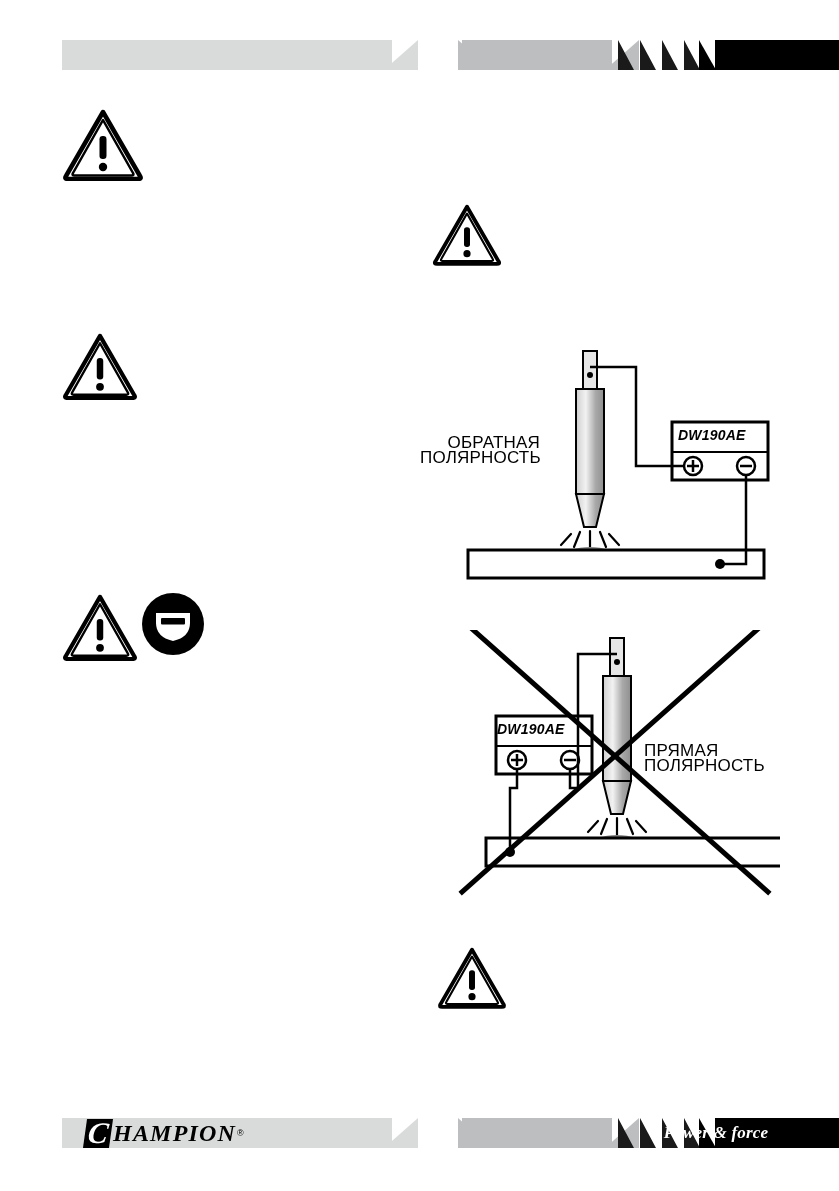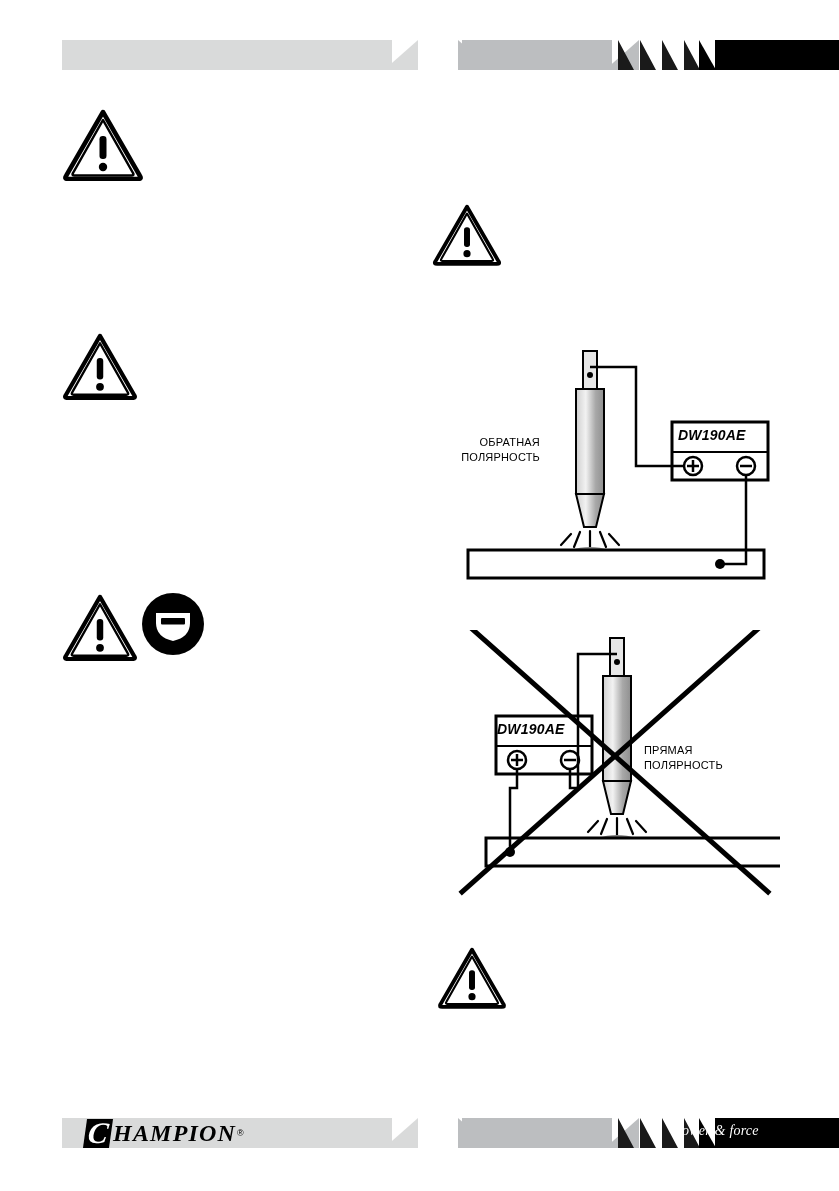--- a/index.html
+++ b/index.html
@@ -95,21 +95,21 @@
   }
   .warn svg { display: block; }
 
   
   .helmet { position: absolute; }
 
   
   .diag-label {
     position: absolute;
     font-family: "Liberation Sans", sans-serif;
-    font-size: 11px;
+    font-size: 17px;
     line-height: 15px;
     color: #000;
     white-space: pre-line;
     letter-spacing: 0.2px;
   }
   .diag-label.right { text-align: right; }
 
   
   .footer-band {
     position: absolute;
@@ -169,22 +169,22 @@
     border-color: transparent transparent transparent #000000;
   }
   .tagline {
     position: absolute;
     left: 655px;
     top: 1123px;
     width: 122px;
     color: #ffffff;
     font-family: "Liberation Serif", serif;
     font-style: italic;
-    font-weight: normal;
-    font-size: 14px;
+    font-weight: bold;
+    font-size: 17px;
     text-align: center;
     letter-spacing: 0.2px;
   }
   .brand {
     position: absolute;
     left: 85px;
     top: 1119px;
     height: 28px;
     display: flex;
     align-items: center;

